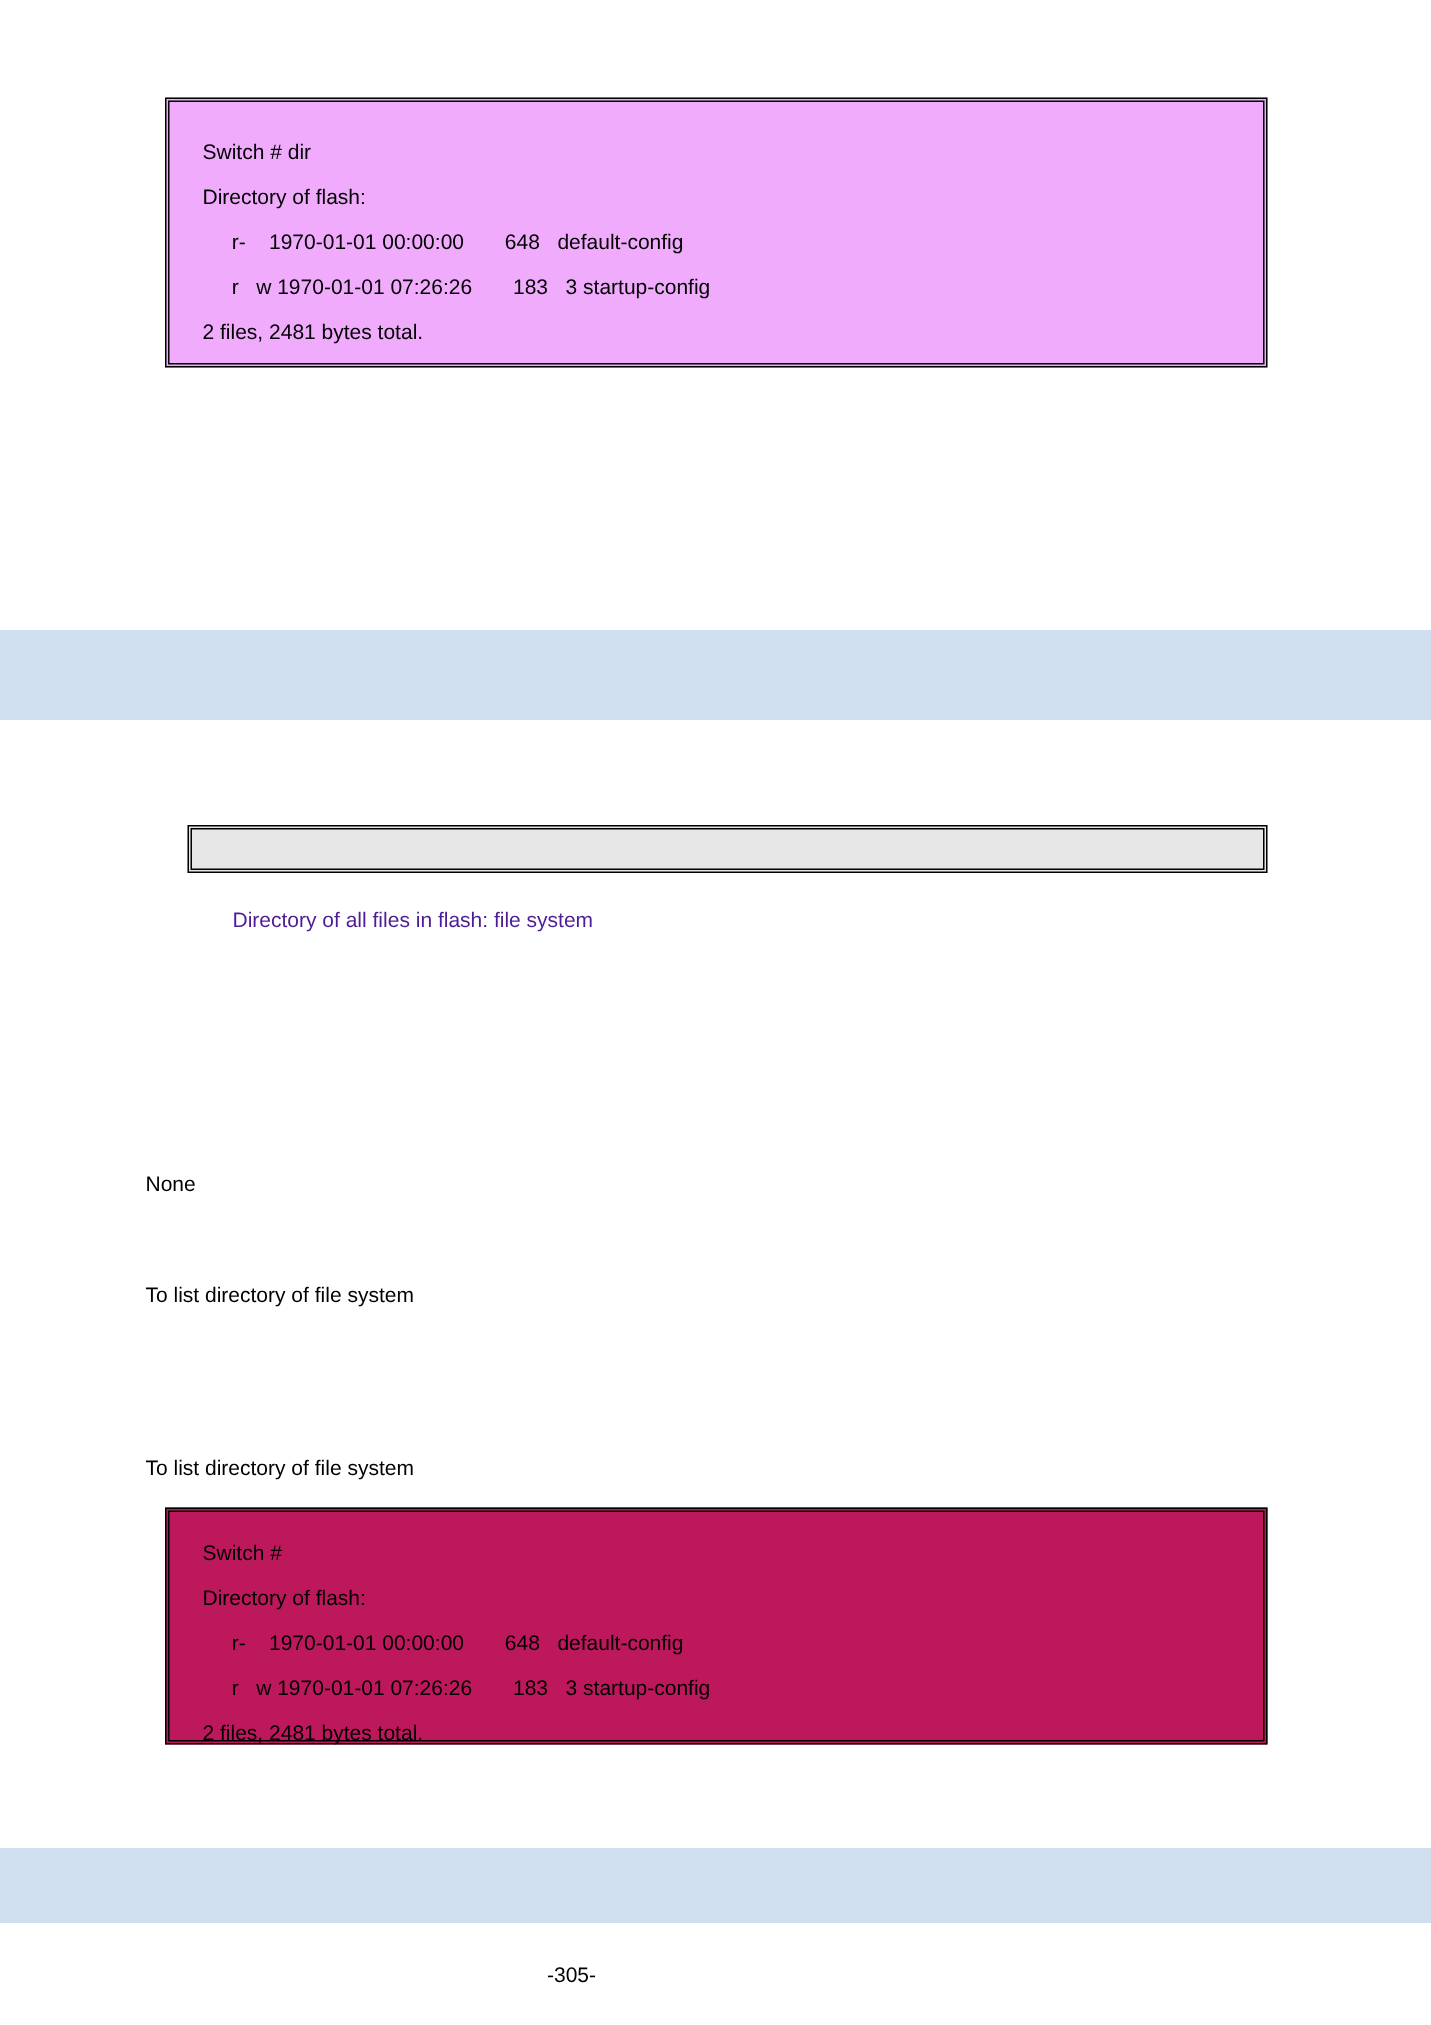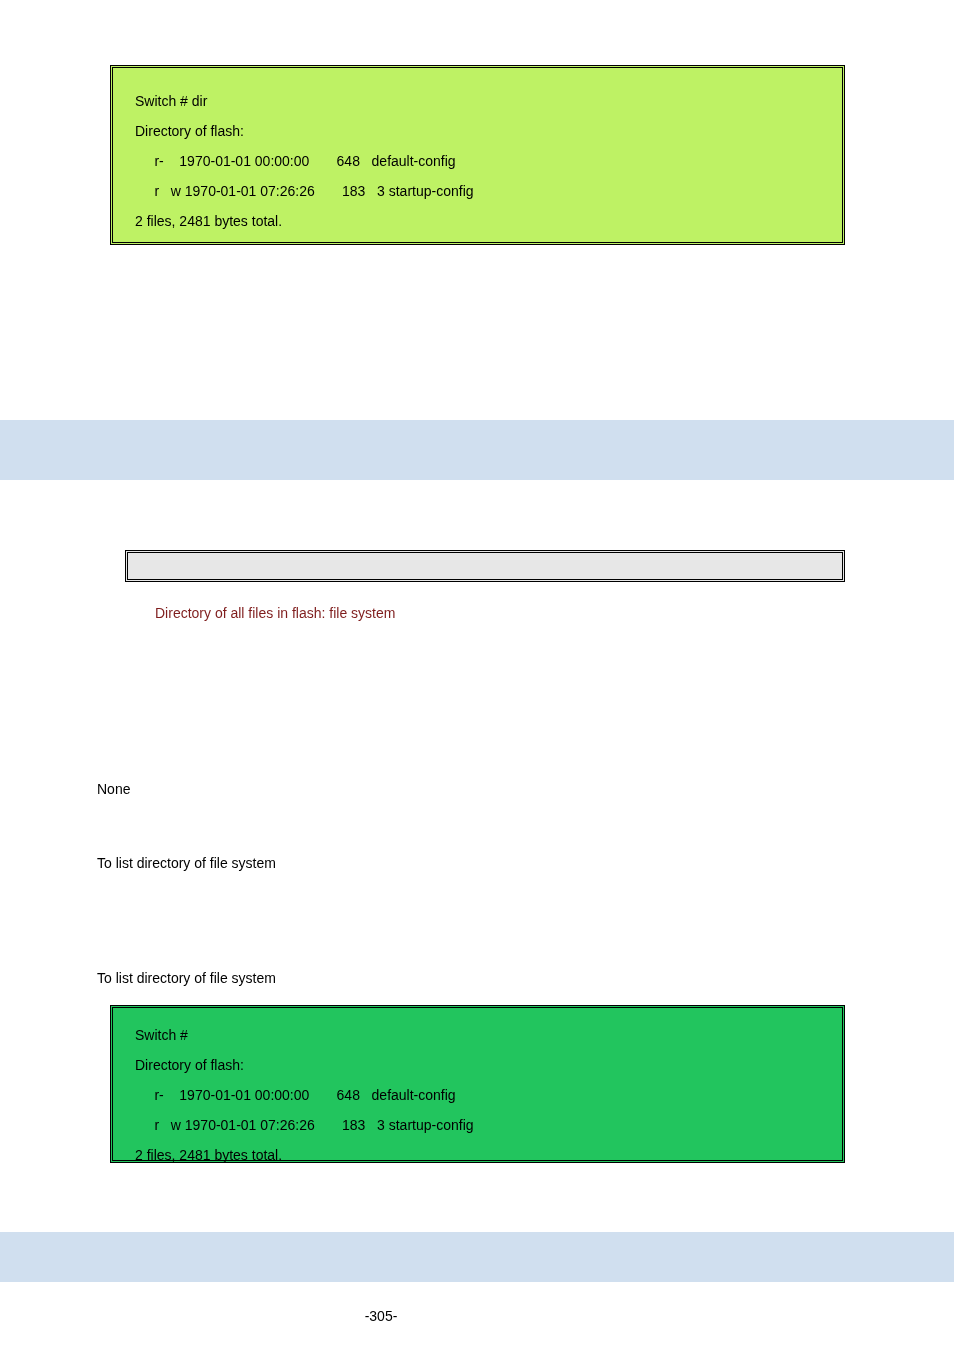--- a/index.html
+++ b/index.html
@@ -1,34 +1,34 @@
 <!DOCTYPE html>
 <html><head>
   <meta charset="utf-8">
   <style>
     * { box-sizing: border-box; margin: 0; padding: 0; }
     html, body { width: 954px; height: 1350px; background: #fff; font-family: Arial, Helvetica, sans-serif; font-size: 14px; color: #000; }
     .page { position: relative; width: 954px; height: 1350px; }
     .terminal-box-1 {
       position: absolute; left: 110px; top: 65px;
       width: 735px; height: 180px;
-      background: #bef264; border: 3px double #000;
+      background: #f0abfc; border: 3px double #000;
       padding: 18px 22px;
     }
     .terminal-line { line-height: 30px; white-space: pre; font-size: 14px; }
     .blue-bar-1 { position: absolute; left: 0; top: 420px; width: 954px; height: 60px; background: #d0dfef; }
     .empty-box { position: absolute; left: 125px; top: 550px; width: 720px; height: 32px; background: #e7e7e7; border: 3px double #000; }
-    .desc-text { position: absolute; left: 155px; top: 605px; font-size: 14px; color: #7f1d1d; }
+    .desc-text { position: absolute; left: 155px; top: 605px; font-size: 14px; color: #4c1d95; }
     .none-text { position: absolute; left: 97px; top: 740px; font-size: 14px; margin-top: 41px; }
     .list1-text { position: absolute; left: 97px; top: 855px; font-size: 14px; }
     .list2-text { position: absolute; left: 97px; top: 970px; font-size: 14px; }
     .terminal-box-2 {
       position: absolute; left: 110px; top: 1005px;
       width: 735px; height: 158px;
-      background: #22c55e; border: 3px double #000;
+      background: #be185d; border: 3px double #000;
       padding: 12px 22px;
     }
     .blue-bar-2 { position: absolute; left: 0; top: 1232px; width: 954px; height: 50px; background: #d0dfef; }
     .page-num { position: absolute; left: 0; width: 762px; top: 1308px; text-align: center; font-size: 14px; }
   </style>
 </head>
 <body>
 
 <div class="page">
 

